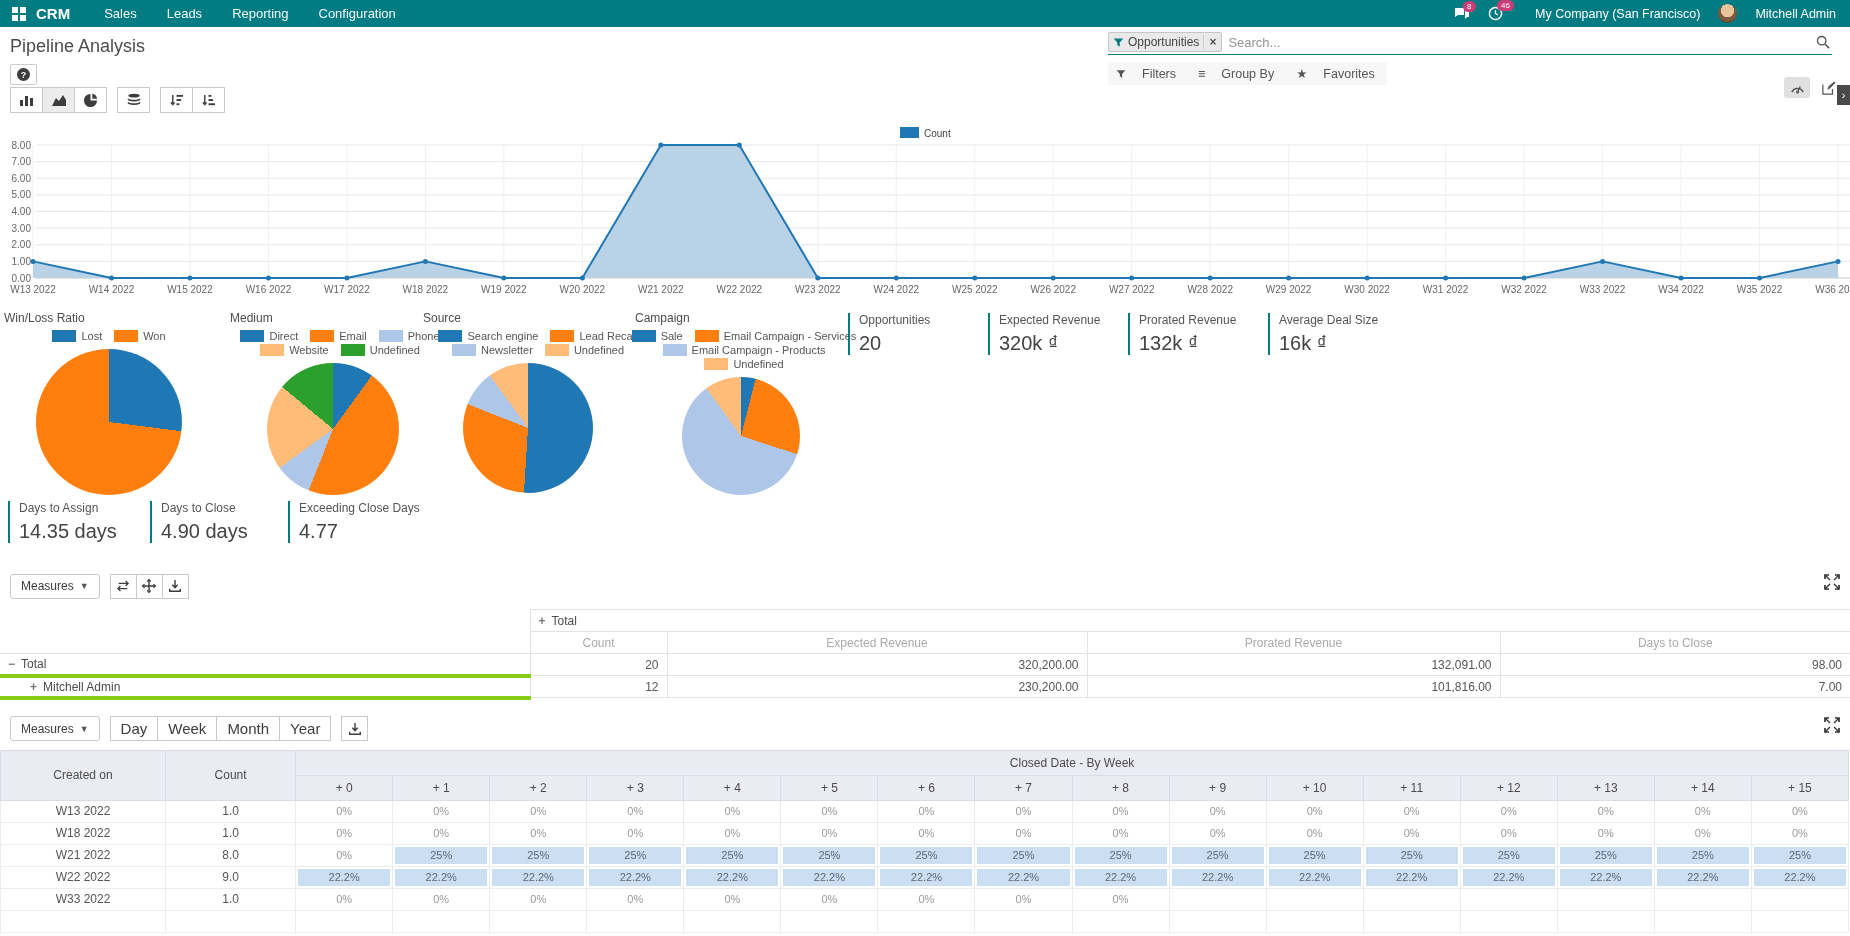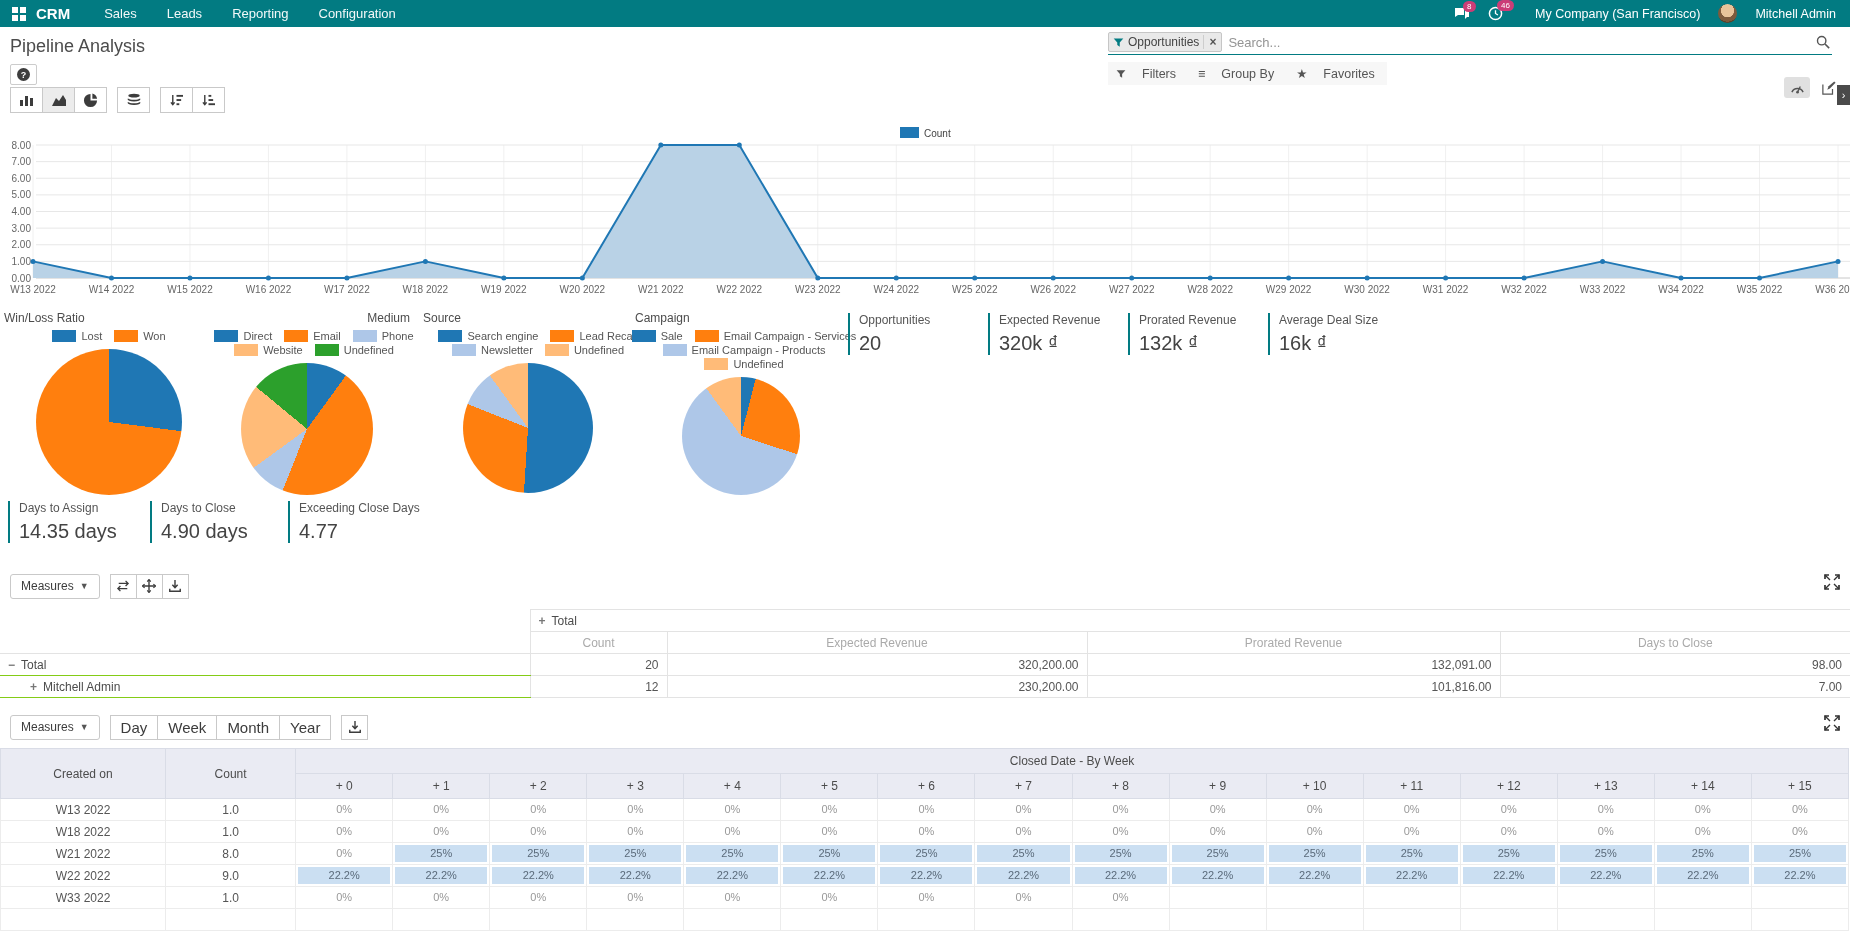--- a/index.html
+++ b/index.html
@@ -86,21 +86,21 @@
   .fullscreen { position:absolute; right:10px; top:3px; border:none; background:transparent;
     color:#333; cursor:pointer; }
 
   .pivot-table { border-collapse:collapse; width:1850px; table-layout:fixed; font-size:12px;
     color:#555; margin-top:8px; }
   .pivot-table th, .pivot-table td { height:22px; padding:0 8px; font-weight:normal; overflow:hidden; white-space:nowrap; }
   .pivot-table th.total-group { border:1px solid #e3e3e3; border-right:none; text-align:left; color:#4c4c4c; }
   .pivot-table th.measure { border-left:1px solid #e3e3e3; border-bottom:1px solid #e3e3e3;
     color:#aaa; text-align:center; }
   .pivot-table th.blank2 { border-bottom:1px solid #e3e3e3; }
-  .pivot-table td.rlabel { border-bottom:1px solid #84cc16; color:#4c4c4c; cursor:pointer; }
+  .pivot-table td.rlabel { border-bottom:4px solid #84cc16; color:#4c4c4c; cursor:pointer; }
   .pivot-table td.num { border-left:1px solid #e3e3e3; border-bottom:1px solid #e3e3e3; text-align:right; }
   .expander { font-weight:bold; color:#777; margin-right:6px; }
 
   .cohort-table { border-collapse:collapse; width:1849px; table-layout:fixed; font-size:12px; margin-top:6px; }
   .cohort-table th { background:#eaebf3; border:1px solid #d9dce6; color:#4c4c4c;
     font-weight:normal; height:25px; }
   .cohort-table td { border:1px solid #ececec; text-align:center; color:#999; height:22px;
     font-size:11px; padding:0; }
   .cohort-table td.rowlabel, .cohort-table td.rowcount { color:#555; font-size:12px; }
   .cohort-cell { margin:2px; height:17px; line-height:17px; }
@@ -362,21 +362,21 @@
             <span class="legend-swatch" style="background: rgb(31, 119, 180);"></span>
             <span class="legend-label">Lost</span>
           </span>
           <span class="legend-item">
             <span class="legend-swatch" style="background: rgb(255, 127, 14);"></span>
             <span class="legend-label">Won</span>
           </span>
         </div>
       <div class="pie" id="pie-1" style="width: 146px; height: 146px; background: conic-gradient(rgb(31, 119, 180) 0%, rgb(31, 119, 180) 27%, rgb(255, 127, 14) 27%, rgb(255, 127, 14) 100%);"></div>
     </div>
-    <div class="pie-col" style="left:204px;width:206px;align-items:flex-end;">
+    <div class="pie-col" style="left:230px;width:206px;">
       <div class="pie-title">Medium</div>
       <div class="legend" id="legend-2" style="width:240px;margin-left:-10px;">
           <span class="legend-item">
             <span class="legend-swatch" style="background: rgb(31, 119, 180);"></span>
             <span class="legend-label">Direct</span>
           </span>
           <span class="legend-item">
             <span class="legend-swatch" style="background: rgb(255, 127, 14);"></span>
             <span class="legend-label">Email</span>
           </span>

